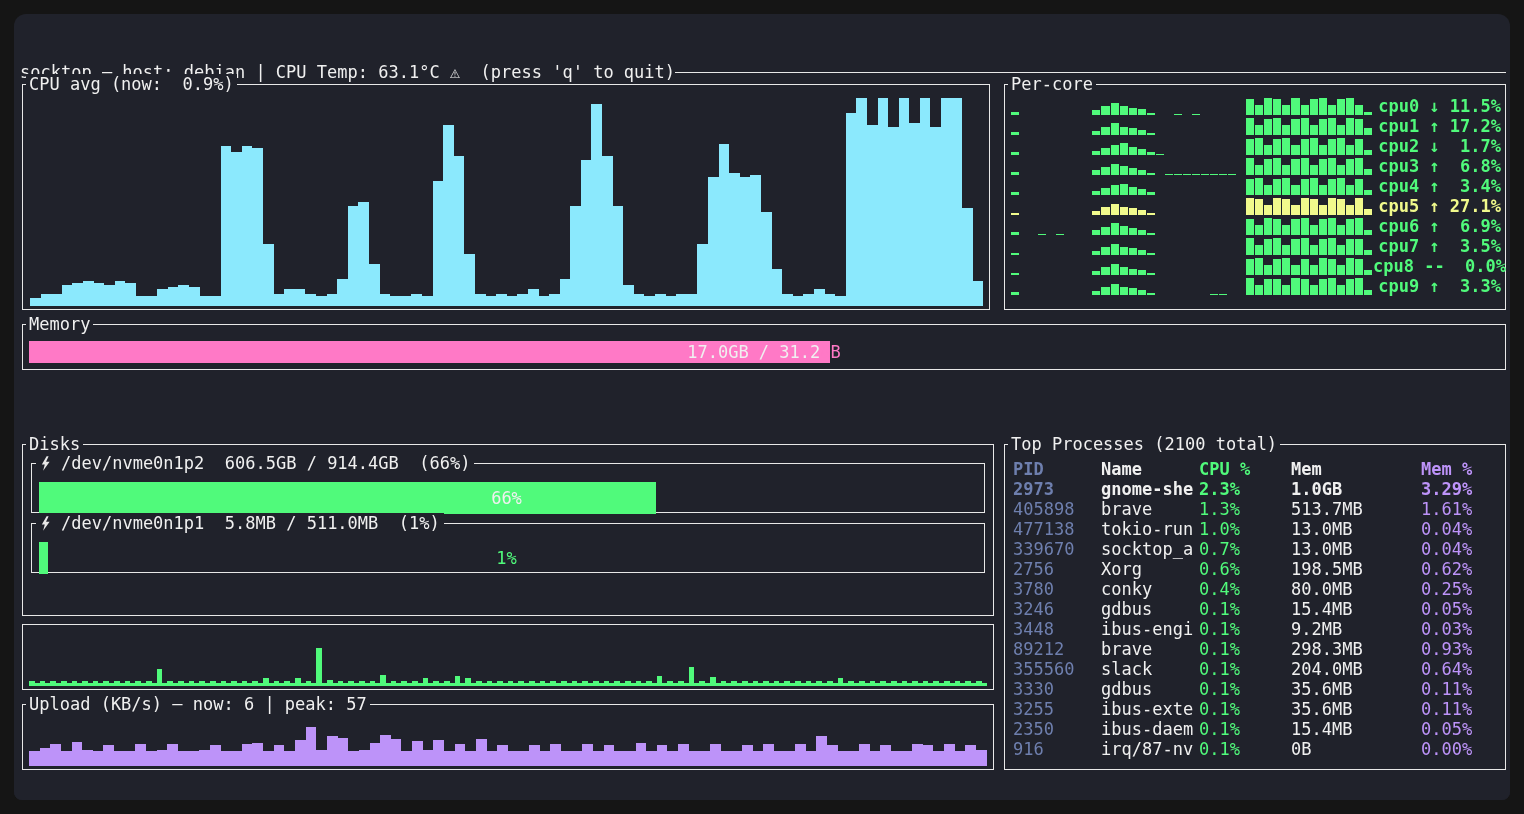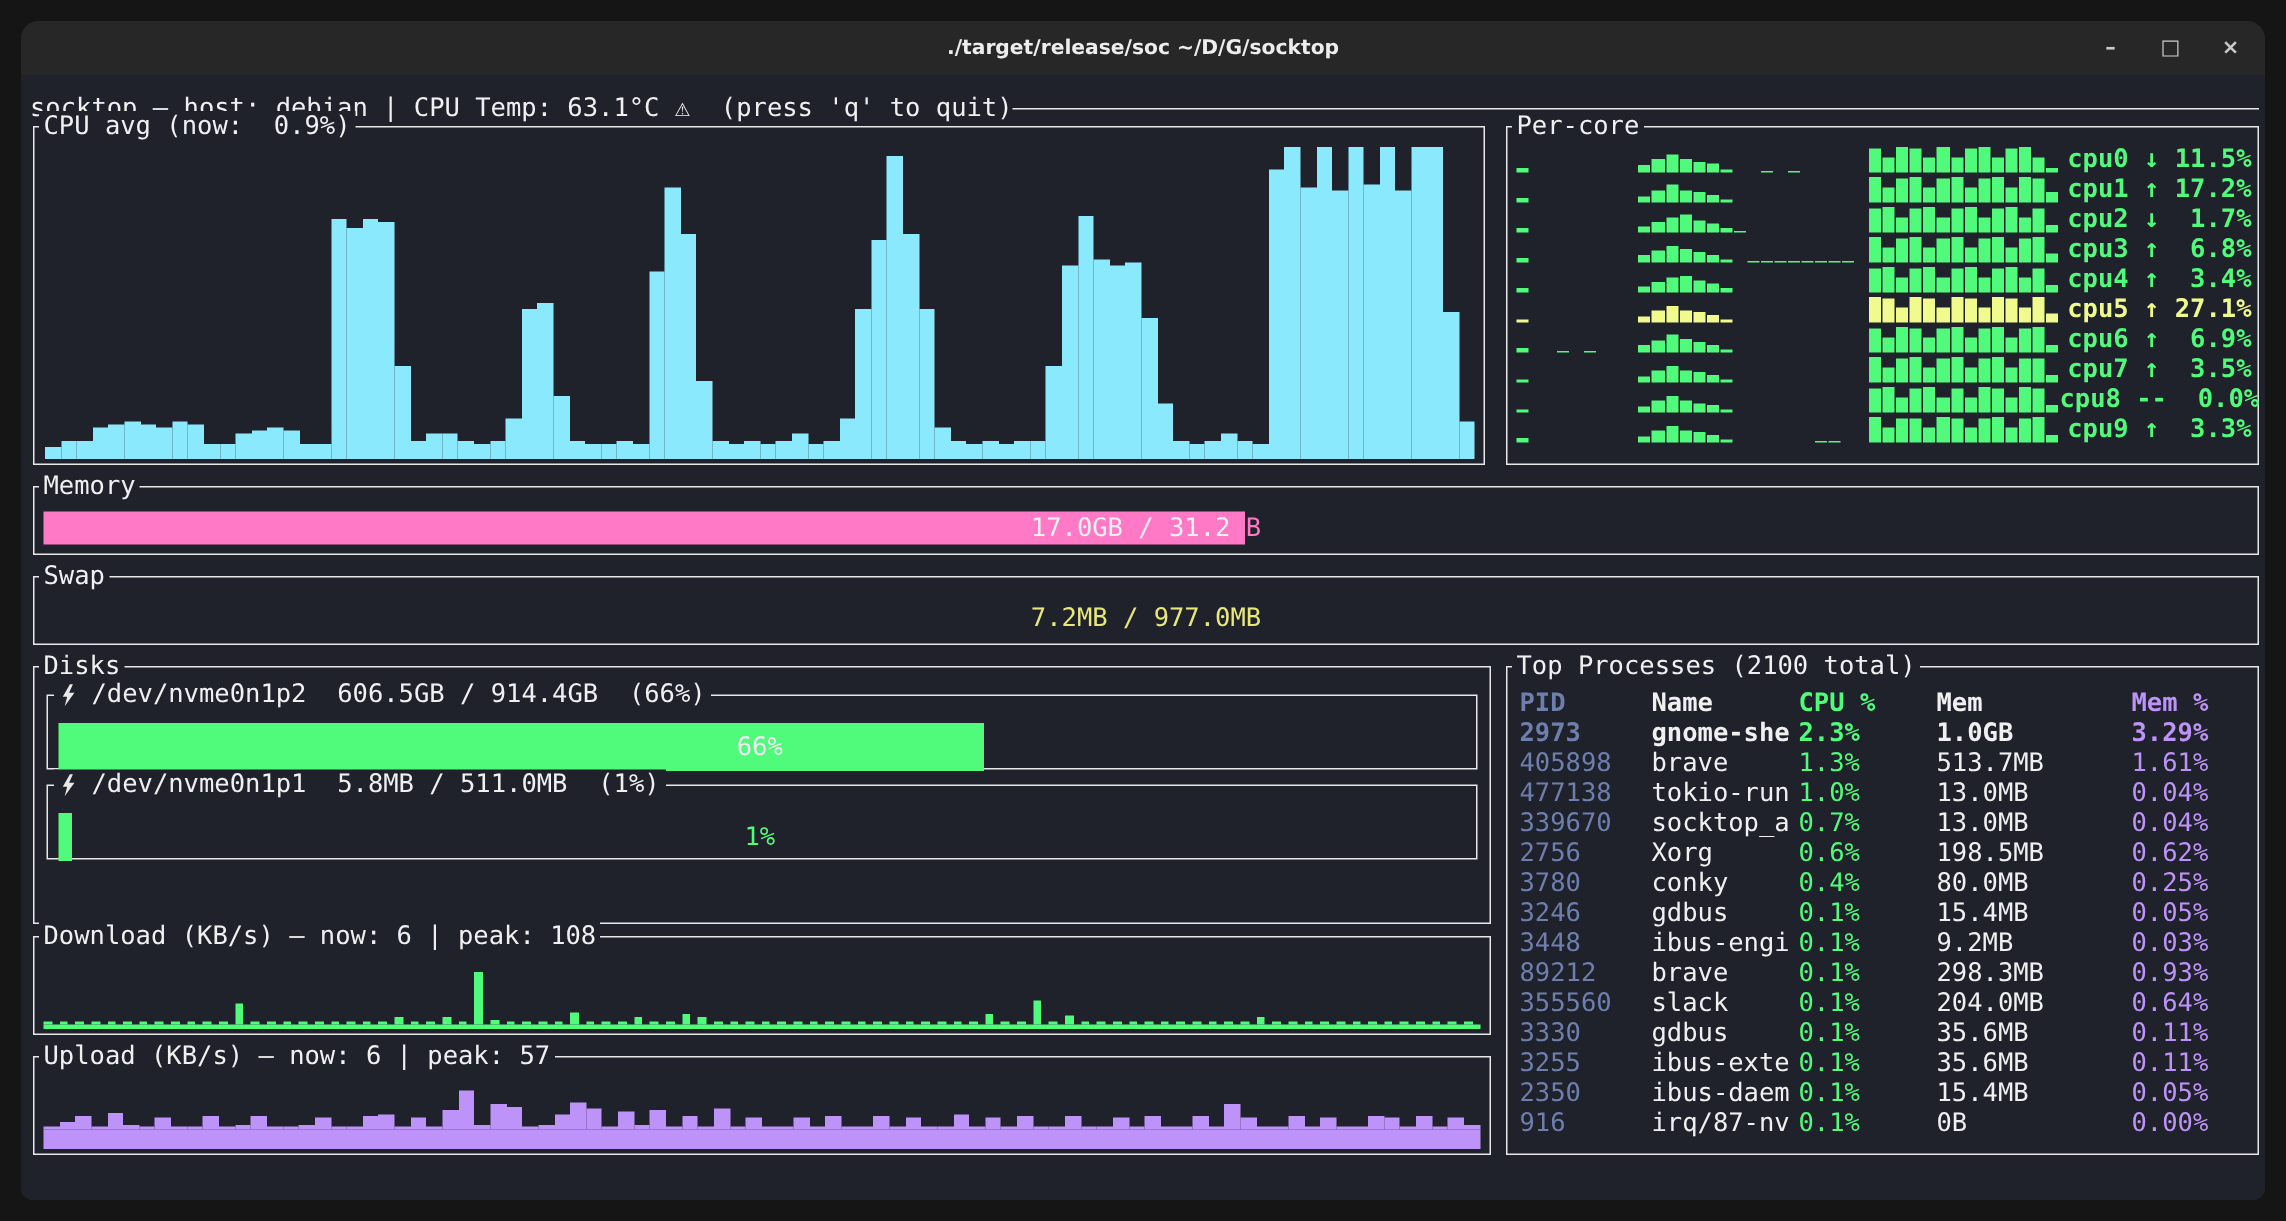--- a/index.html
+++ b/index.html
@@ -73,28 +73,20 @@
   .col-pid{width:88px;color:var(--slate);}
   .col-name{width:98px;color:var(--foreground);}
   .col-cpu{width:92px;color:var(--green);}
   .col-mem{width:130px;color:var(--foreground);}
   .col-memp{flex:1;color:var(--purple);}
 </style>
 </head>
 <body>
 
 <div class="window">
-  <div class="titlebar">
-    <span>./target/release/soc ~/D/G/socktop</span>
-    <div class="winbtns">
-      <span class="winbtn">–</span>
-      <span class="winbtn">□</span>
-      <span class="winbtn">×</span>
-    </div>
-  </div>
 
   <div class="terminal">
 
     <div class="app-header">
       <span class="txt">socktop — host: debian | CPU Temp: 63.1°C ⚠  (press 'q' to quit)</span>
       <span class="rule"></span>
     </div>
 
     <div class="panel" id="cpu-panel">
       <span class="ptitle">CPU avg (now:  0.9%)</span>
@@ -649,26 +641,20 @@
     </div>
 
     <div class="panel" id="memory-panel">
       <span class="ptitle">Memory</span>
       <div class="gauge">
         <div class="gfill fill-pink" id="mem-fill" style="width: 54.5%;"></div>
         <div class="glabel"><span class="t-fg">17.0GB / 31.2</span><span class="t-pink">GB</span></div>
       </div>
     </div>
 
-    <div class="panel" id="swap-panel">
-      <span class="ptitle">Swap</span>
-      <div class="gauge">
-        <div class="glabel t-yellow2">7.2MB / 977.0MB</div>
-      </div>
-    </div>
 
     <div class="panel" id="disks-panel">
       <span class="ptitle">Disks</span>
 
       <div class="subpanel" id="disk-0">
         <span class="sub-title">
           <span class="bolt"><svg width="11" height="15" viewBox="0 0 12 16">
                 <path d="M7.2 0 L2 9 L5.2 9 L3.4 16 L10.5 6.2 L6.6 6.2 L9.4 0 Z" fill="#e8e8e8"></path>
               </svg></span><span>/dev/nvme0n1p2</span><span>  </span><span>606.5GB / 914.4GB</span><span>  </span><span>(66%)</span>
         </span>
@@ -685,21 +671,20 @@
               </svg></span><span>/dev/nvme0n1p1</span><span>  </span><span>5.8MB / 511.0MB</span><span>  </span><span>(1%)</span>
         </span>
         <div class="dgauge">
           <div class="gfill fill-green" id="disk1-fill" style="width: 1%;"></div>
           <div class="glabel t-greenlbl">1%</div>
         </div>
       </div>
     </div>
 
     <div class="panel" id="download-panel">
-      <span class="ptitle">Download (KB/s) — now: 6 | peak: 108</span>
       <div class="chart c-green thin dl-chart">
           <i style="height: 4%;"></i>
           <i style="height: 4%;"></i>
           <i style="height: 4%;"></i>
           <i style="height: 4%;"></i>
           <i style="height: 4%;"></i>
           <i style="height: 4%;"></i>
           <i style="height: 4%;"></i>
           <i style="height: 4%;"></i>
           <i style="height: 4%;"></i>

